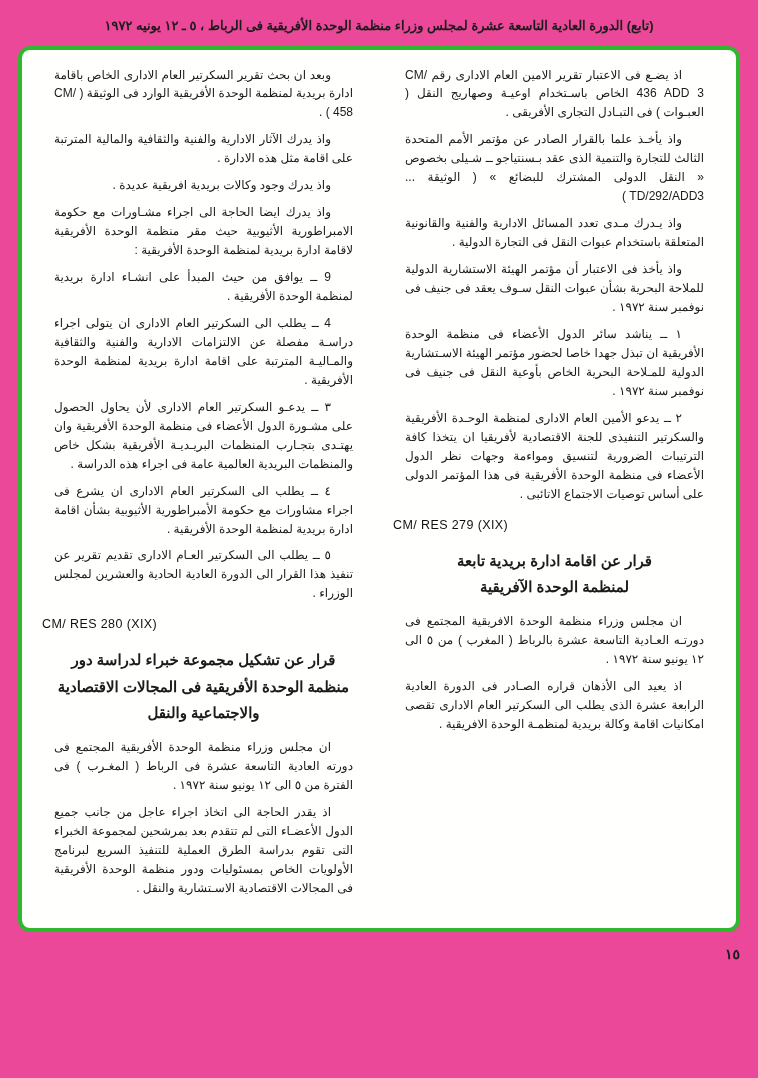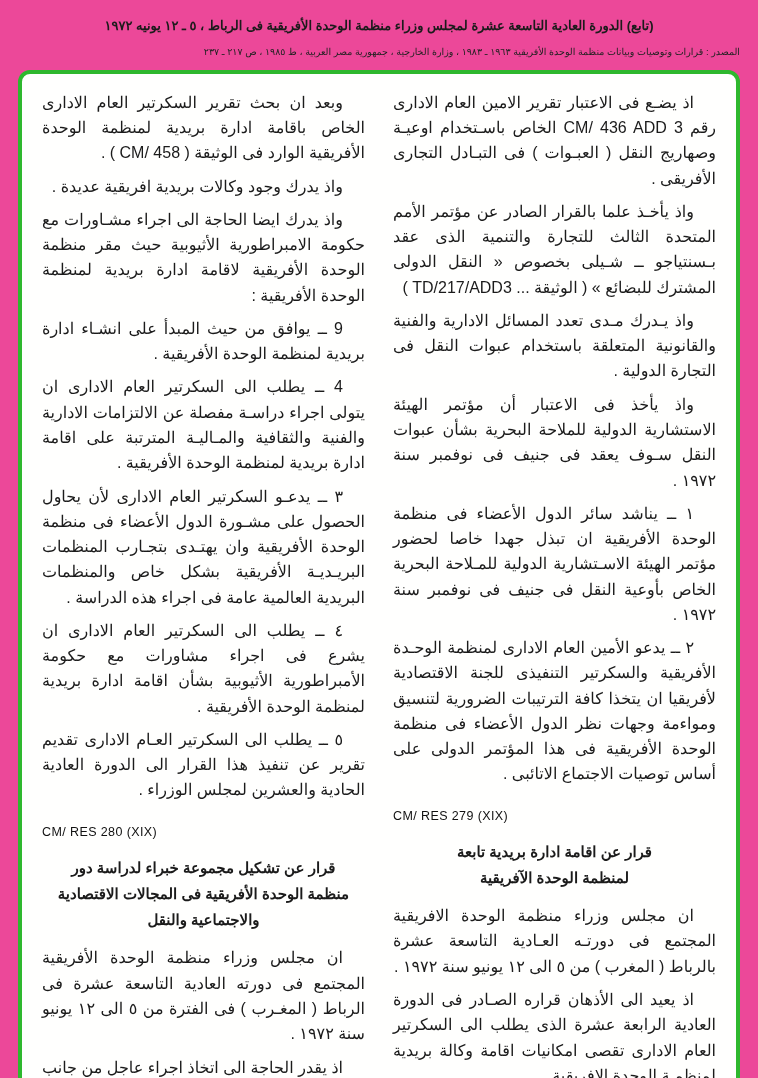--- a/index.html
+++ b/index.html
@@ -37,32 +37,32 @@
   .content-box {
     border: 4px solid #2eb82e;
     border-radius: 12px;
     padding: 16px 20px 22px;
     display: flex;
     gap: 28px;
     background: #fffffe;
   }
   .col { flex: 1 1 0; min-width: 0; }
   .para {
-    font-size: 16px;
+    font-size: 12px;
     line-height: 1.58;
     text-align: justify;
-    margin: 0 0 8px;
+    margin: 0 12px 8px;
     text-indent: 22px;
   }
   .ref {
     direction: ltr;
     text-align: left;
     font-size: 12.5px;
     letter-spacing: 0.4px;
-    margin: 22px 0 16px;
+    margin: 14px 0 16px;
     color: #111;
   }
   .heading {
     font-size: 15px;
     font-weight: bold;
     text-align: center;
     line-height: 1.75;
     margin: 0 0 12px;
     white-space: pre-line;
   }
@@ -74,41 +74,41 @@
     letter-spacing: 2px;
   }
 </style>
 </head>
 <body>
 
 <div class="page">
 
   <div class="header">
     <div class="header-title">(تابع) الدورة العادية التاسعة عشرة لمجلس وزراء منظمة الوحدة الأفريقية فى الرباط ، ٥ ـ ١٢ يونيه ١٩٧٢</div>
-    <div class="header-source">المصدر : قرارات وتوصيات وبيانات منظمة الوحدة الأفريقية ١٩٦٣ ـ ١٩٨٣ ، وزارة الخارجية ، جمهورية مصر العربية ، ط ١٩٨٥ ، ص ٢١٧ ـ ٢٣٧</div>
   </div>
 
   <div class="content-box">
 
     <div class="col col-right">
       <p class="para">اذ يضـع فى الاعتبار تقرير الامين العام الادارى رقم CM/ 436 ADD 3 الخاص باسـتخدام اوعيـة وصهاريج النقل ( العبـوات ) فى التبـادل التجارى الأفريقى .</p>
-      <p class="para">واذ يأخـذ علما بالقرار الصادر عن مؤتمر الأمم المتحدة الثالث للتجارة والتنمية الذى عقد بـسنتياجو ــ شـيلى بخصوص « النقل الدولى المشترك للبضائع » ( الوثيقة ... TD/217/ADD3 )</p>
+      <p class="para">واذ يأخـذ علما بالقرار الصادر عن مؤتمر الأمم المتحدة الثالث للتجارة والتنمية الذى عقد بـسنتياجو ــ شـيلى بخصوص « النقل الدولى المشترك للبضائع » ( الوثيقة ... TD/292/ADD3 )</p>
       <p class="para">واذ يـدرك مـدى تعدد المسائل الادارية والفنية والقانونية المتعلقة باستخدام عبوات النقل فى التجارة الدولية .</p>
       <p class="para">واذ يأخذ فى الاعتبار أن مؤتمر الهيئة الاستشارية الدولية للملاحة البحرية بشأن عبوات النقل سـوف يعقد فى جنيف فى نوفمبر سنة ١٩٧٢ .</p>
       <p class="para">١ ــ يناشد سائر الدول الأعضاء فى منظمة الوحدة الأفريقية ان تبذل جهدا خاصا لحضور مؤتمر الهيئة الاسـتشارية الدولية للمـلاحة البحرية الخاص بأوعية النقل فى جنيف فى نوفمبر سنة ١٩٧٢ .</p>
       <p class="para">٢ ــ يدعو الأمين العام الادارى لمنظمة الوحـدة الأفريقية والسكرتير التنفيذى للجنة الاقتصادية لأفريقيا ان يتخذا كافة الترتيبات الضرورية لتنسيق ومواءمة وجهات نظر الدول الأعضاء فى منظمة الوحدة الأفريقية فى هذا المؤتمر الدولى على أساس توصيات الاجتماع الاتائبى .</p>
       <p class="ref">CM/ RES 279 (XIX)</p>
       <h3 class="heading">قرار عن اقامة ادارة بريدية تابعة
 لمنظمة الوحدة الآفريقية</h3>
       <p class="para">ان مجلس وزراء منظمة الوحدة الافريقية المجتمع فى دورتـه العـادية التاسعة عشرة بالرباط ( المغرب ) من ٥ الى ١٢ يونيو سنة ١٩٧٢ .</p>
       <p class="para">اذ يعيد الى الأذهان قراره الصـادر فى الدورة العادية الرابعة عشرة الذى يطلب الى السكرتير العام الادارى تقصى امكانيات اقامة وكالة بريدية لمنظمـة الوحدة الافريقية .</p>
     </div>
 
     <div class="col col-left">
       <p class="para">وبعد ان بحث تقرير السكرتير العام الادارى الخاص باقامة ادارة بريدية لمنظمة الوحدة الأفريقية الوارد فى الوثيقة ( CM/ 458 ) .</p>
+      <p class="para">واذ يدرك الآثار الادارية والفنية والثقافية والمالية المترتبة على اقامة مثل هذه الادارة .</p>
       <p class="para">واذ يدرك وجود وكالات بريدية افريقية عديدة .</p>
       <p class="para">واذ يدرك ايضا الحاجة الى اجراء مشـاورات مع حكومة الامبراطورية الأثيوبية حيث مقر منظمة الوحدة الأفريقية لاقامة ادارة بريدية لمنظمة الوحدة الأفريقية :</p>
       <p class="para">9 ــ يوافق من حيث المبدأ على انشـاء ادارة بريدية لمنظمة الوحدة الأفريقية .</p>
       <p class="para">4 ــ يطلب الى السكرتير العام الادارى ان يتولى اجراء دراسـة مفصلة عن الالتزامات الادارية والفنية والثقافية والمـاليـة المترتبة على اقامة ادارة بريدية لمنظمة الوحدة الأفريقية .</p>
       <p class="para">٣ ــ يدعـو السكرتير العام الادارى لأن يحاول الحصول على مشـورة الدول الأعضاء فى منظمة الوحدة الأفريقية وان يهتـدى بتجـارب المنظمات البريـديـة الأفريقية بشكل خاص والمنظمات البريدية العالمية عامة فى اجراء هذه الدراسة .</p>
       <p class="para">٤ ــ يطلب الى السكرتير العام الادارى ان يشرع فى اجراء مشاورات مع حكومة الأمبراطورية الأثيوبية بشأن اقامة ادارة بريدية لمنظمة الوحدة الأفريقية .</p>
       <p class="para">٥ ــ يطلب الى السكرتير العـام الادارى تقديم تقرير عن تنفيذ هذا القرار الى الدورة العادية الحادية والعشرين لمجلس الوزراء .</p>
       <p class="ref">CM/ RES 280 (XIX)</p>
       <h3 class="heading">قرار عن تشكيل مجموعة خبراء لدراسة دور
 منظمة الوحدة الأفريقية فى المجالات الاقتصادية

